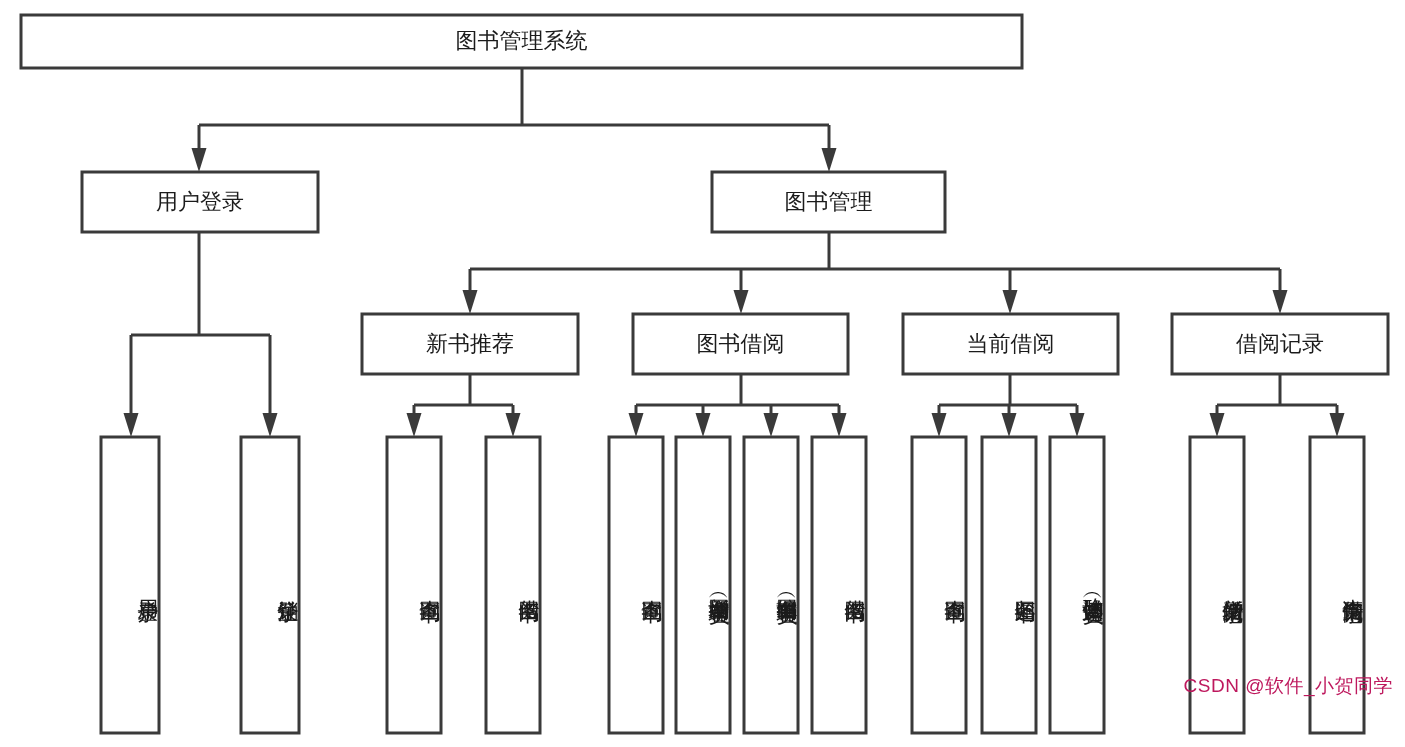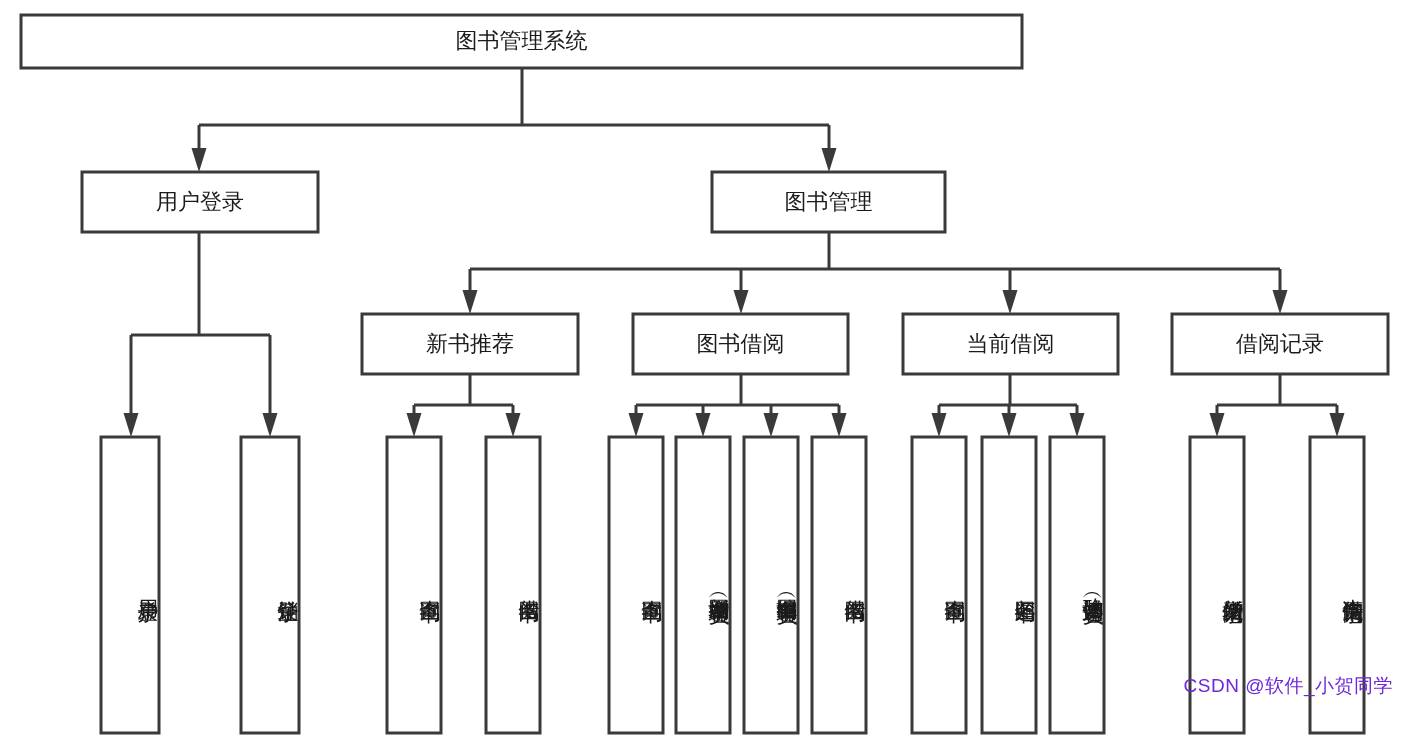--- a/index.html
+++ b/index.html
@@ -30,21 +30,21 @@
     justify-content:center;
     white-space:nowrap;
     pointer-events:none;
   }
   #watermark{
     position:absolute;
     right:12px;
     bottom:6px;
     font-family:"Liberation Sans","DejaVu Sans",sans-serif;
     font-size:19px;
-    color:#6d28d9;
+    color:#be185d;
     white-space:nowrap;
     letter-spacing:0.5px;
   }
 </style>
 </head>
 <body>
 
 <div id="diagram-root">
 
   <svg id="tree-svg" viewBox="0 0 1405 747">

